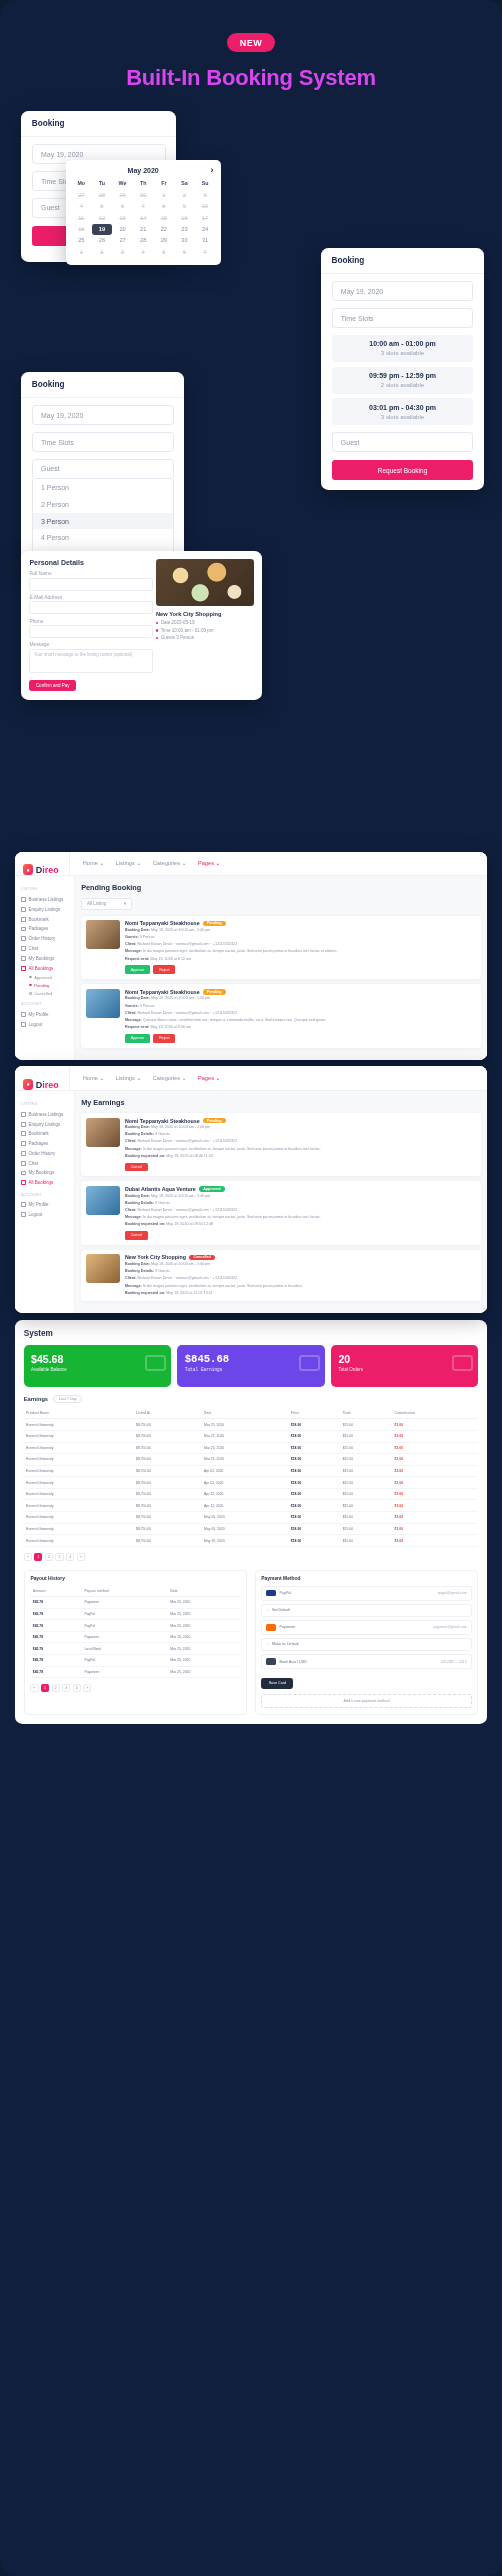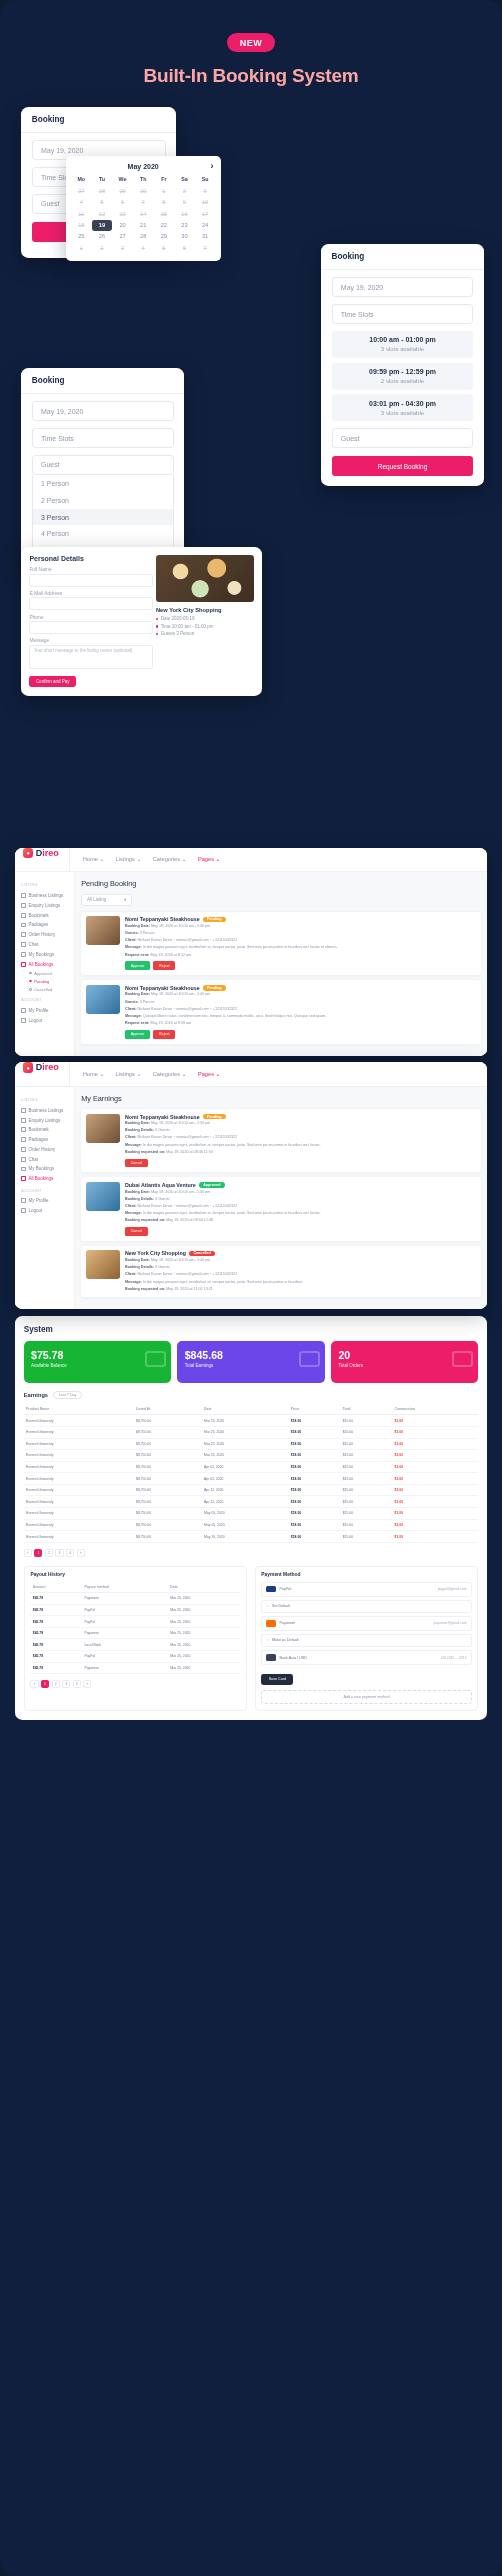--- a/index.html
+++ b/index.html
@@ -25,22 +25,22 @@
     display: inline-block;
     background: #ec1e69;
     color: #fff;
     font-size: 9px;
     font-weight: bold;
     letter-spacing: 0.5px;
     padding: 4.9px 13px;
     border-radius: 16.3px;
   }
   .hero h1 {
-    color: #fca5a5;
-    font-size: 19px;
+    color: #d946ef;
+    font-size: 22px;
     font-weight: bold;
     margin-top: 13px;
     letter-spacing: -0.2px;
   }
 
   
   .card {
     background: #fff;
     border-radius: 7.3px;
     box-shadow: 0 6.5px 21px rgba(0,0,0,.28);
@@ -141,21 +141,21 @@
     background: #ec1e69; color: #fff; font-size: 4.5px; border-radius: 2.4px;
     padding: 3.3px 6.5px; display: inline-block; margin-top: 6.5px;
   }
 
   
   .dash { margin-top: 6.5px; border-radius: 7.3px; overflow: hidden; }
   .topbar {
     height: 24.5px; display: flex; align-items: center; padding: 0 8.2px;
     border-bottom: 0.8px solid #eef0f4; background: #fff;
   }
-  .logo { display: flex; align-items: flex-start; gap: 2.4px; padding-right: 9.8px; border-right: 0.8px solid #eef0f4; height: 100%; }
+  .logo { display: flex; align-items: flex-end; gap: 2.4px; padding-right: 9.8px; border-right: 0.8px solid #eef0f4; height: 100%; }
   .logo-mark {
     width: 10.6px; height: 10.6px; border-radius: 3.3px;
     background: linear-gradient(135deg,#f76b45,#ec1e69);
     display: flex; align-items: center; justify-content: center;
     color: #fff; font-size: 5.7px;
   }
   .logo-txt { font-size: 9px; font-weight: bold; color: #1d2a49; }
   .logo-txt b { color: #ec1e69; }
   .nav { display: flex; gap: 11.4px; margin-left: 13px; }
   .nav span { font-size: 5.7px; color: #8b92a8; }
@@ -164,21 +164,21 @@
   .side { width: 60px; padding: 6.5px 4.9px; background: #fff; border-right: 0.8px solid #f1f2f6; }
   .side .grp { font-size: 3.7px; color: #b9bfcd; letter-spacing: 0.3px; margin: 4.9px 0 3.3px 1.6px; }
   .side .it { display: flex; align-items: center; gap: 2.4px; font-size: 4.5px; color: #7d8499; padding: 2.4px 1.6px; }
   .side .it .ic { width: 4.9px; height: 4.9px; border: 0.5px solid #9aa1b3; border-radius: 0.8px; flex: 0 0 auto; }
   .side .it.act { color: #ec1e69; }
   .side .it.act .ic { border-color: #ec1e69; }
   .side .sub { font-size: 4.1px; color: #8d94a8; padding: 1.6px 0 1.6px 9.8px; display: flex; align-items: center; gap: 2.4px; }
   .side .sub.act { color: #ec1e69; }
   .side .sub i { width: 2.4px; height: 2.4px; border-radius: 50%; border: 0.5px solid currentColor; display: inline-block; }
   .main { flex: 1; background: #f7f8fa; padding: 7.3px 6.5px; }
-  .main h3 { font-size: 7.3px; color: #26304d; font-weight: normal; margin-bottom: 5.7px; }
+  .main h3 { font-size: 7.3px; color: #26304d; font-weight: bold; margin-bottom: 5.7px; }
   .selbox { border: 0.8px solid #e6e8ef; background: #fff; border-radius: 2.4px; font-size: 4.5px;
             color: #969db1; padding: 2.4px 4.9px; width: 51px; margin-bottom: 5.7px; display: flex;
             justify-content: space-between; }
   .brow { background: #fff; border-radius: 3.3px; padding: 4.9px; display: flex; gap: 4.9px; margin-bottom: 4.9px;
           box-shadow: 0 0.8px 3.3px rgba(30,40,70,.05); }
   .thumb { width: 34px; height: 29px; border-radius: 2.4px; flex: 0 0 auto;
            background: linear-gradient(135deg,#c9a27a,#6d4f35); }
   .thumb.t2 { background: linear-gradient(135deg,#7fb4d8,#2e6f9e); }
   .thumb.t3 { background: linear-gradient(135deg,#e0b87c,#8c6136); }
   .bi { flex: 1; min-width: 0; }
@@ -194,21 +194,21 @@
   .abtn.ok { background: #23c16b; }
   .abtn.no { background: #ec4040; }
   .abtn.cn { background: #ec4040; }
 
   
   .wallet { margin-top: 6.5px; background: #fff; border-radius: 7.3px; padding: 9px; }
   .wallet h3 { font-size: 8.2px; color: #26304d; font-weight: bold; margin-bottom: 7.3px; }
   .wcards { display: flex; gap: 6.5px; }
   .wc { flex: 1; border-radius: 4.9px; padding: 8.2px 7.3px; color: #fff; position: relative; overflow: hidden; height: 42px; }
   .wc.g { background: #17b534; }
-  .wc.p { background: #6c46e8; }
+  .wc.p { background: #6c46e8; font-family: Liberation Mono, monospace; }
   .wc.k { background: #ec1e69; }
   .wc .v { font-size: 10.6px; font-weight: bold; }
   .wc .l { font-size: 4.5px; opacity: .9; margin-top: 1.6px; }
   .wc .gl {
     position: absolute; right: 4.9px; top: 9.8px; width: 21px; height: 16.3px;
     border: 2px solid rgba(255,255,255,.25); border-radius: 3.3px;
   }
   .earn { margin-top: 8.2px; }
   .earn-head { display: flex; align-items: center; gap: 4.9px; margin-bottom: 4.9px; }
   .earn-head h4 { font-size: 5.7px; color: #26304d; font-weight: bold; }
@@ -614,21 +614,21 @@
             </div>
           </div>
       </div>
     </div>
   </div>
 
   <div class="wallet">
     <h3>System</h3>
     <div class="wcards" id="wcards">
         <div class="wc g">
-          <div class="v">$75.78</div>
+          <div class="v">$45.68</div>
           <div class="l">Available Balance</div>
           <div class="gl"></div>
         </div>
         <div class="wc p">
           <div class="v">$845.68</div>
           <div class="l">Total Earnings</div>
           <div class="gl"></div>
         </div>
         <div class="wc k">
           <div class="v">20</div>

